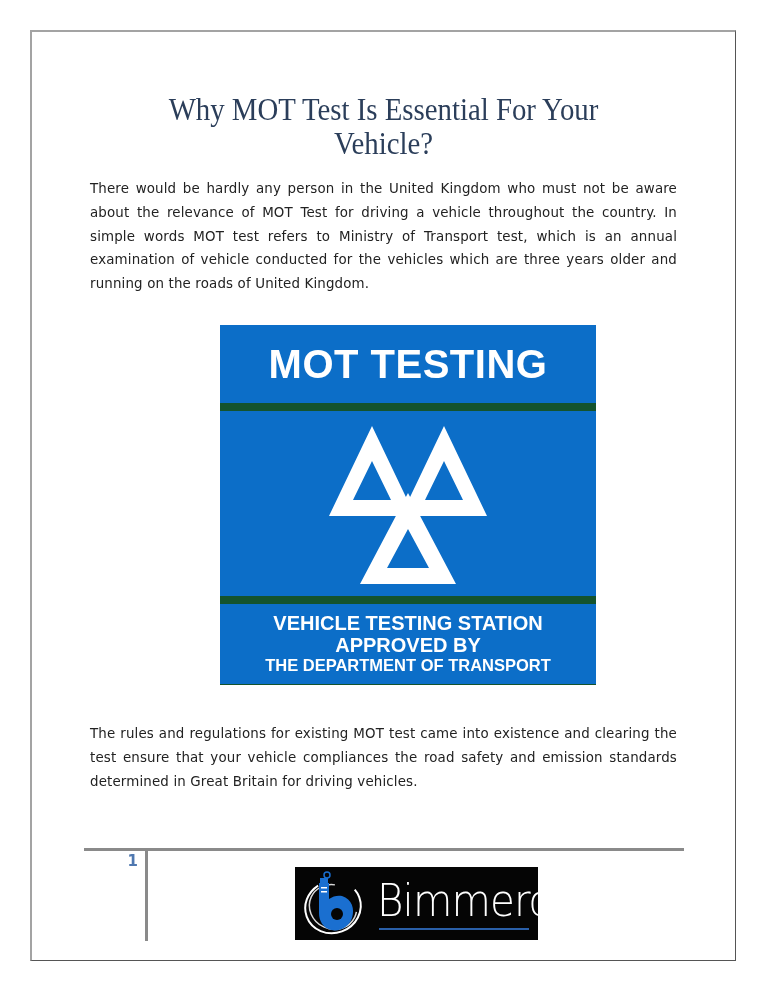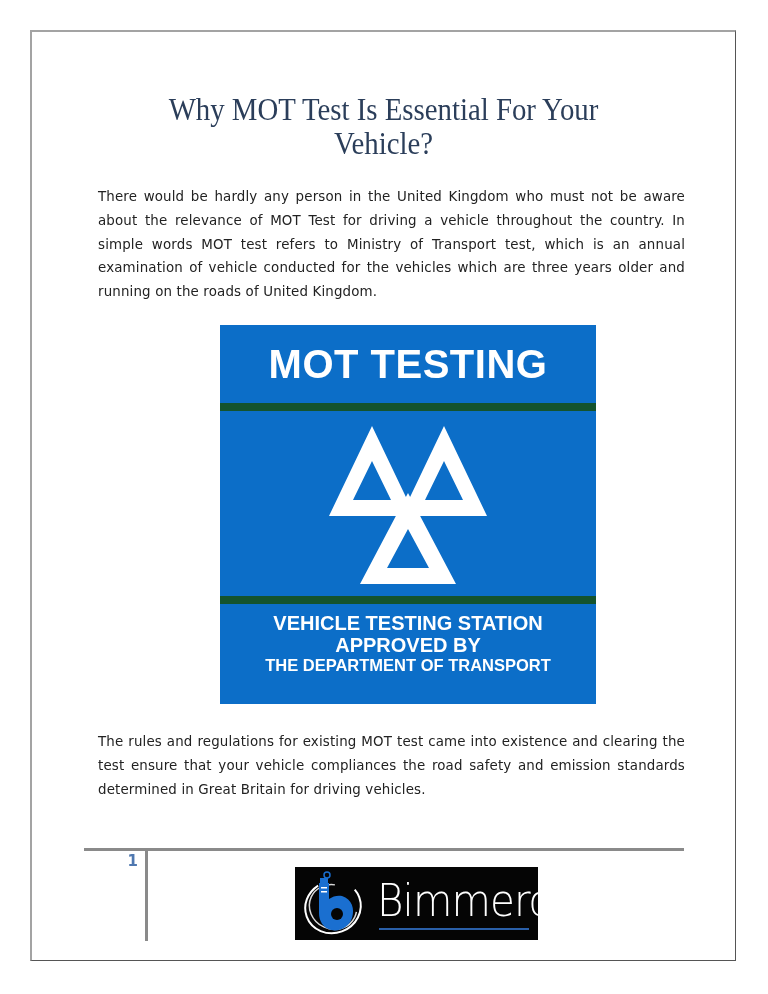--- a/index.html
+++ b/index.html
@@ -43,21 +43,21 @@
     }
     .para {
       position: absolute;
       left: 90px;
       width: 587px;
       font-family: "DejaVu Sans", sans-serif;
       font-size: 13.4px;
       line-height: 23.8px;
       color: #222222;
       text-align: justify;
-      margin: 8px;
+      margin: 0;
       letter-spacing: 0.15px;
     }
     .para-1 { top: 177px; }
     .para-2 { top: 722px; }
 
     .mot-sign {
       position: absolute;
       left: 220px;
       top: 325px;
       width: 376px;
@@ -80,21 +80,21 @@
       font-size: 40px;
       line-height: 78px;
       letter-spacing: 0.5px;
     }
     .band-middle {
       top: 86px;
       height: 185px;
     }
     .band-bottom {
       top: 279px;
-      height: 100px;
+      height: 80px;
     }
     .band-bottom .line {
       display: block;
     }
     .band-bottom .l1 {
       font-size: 20px;
       line-height: 24px;
       margin-top: 7px;
     }
     .band-bottom .l2 {

